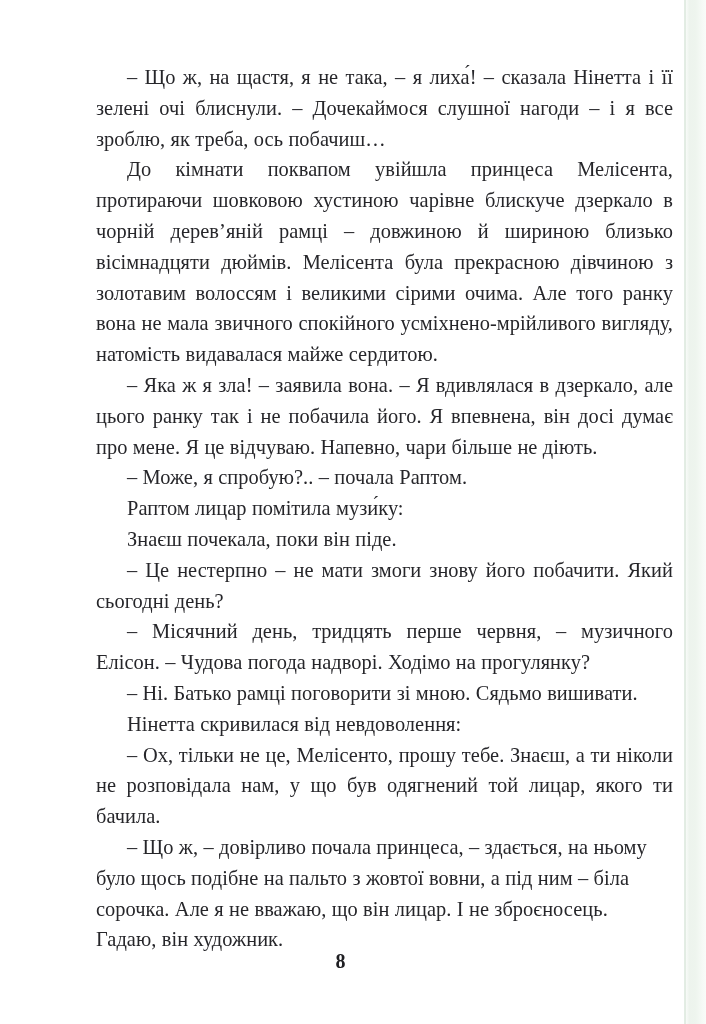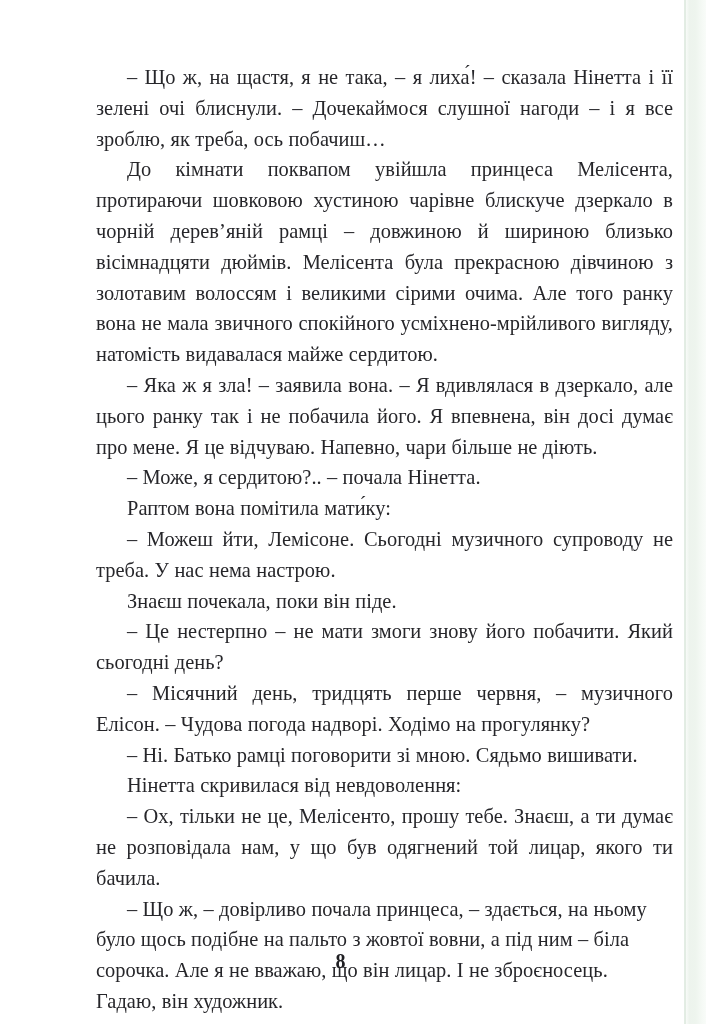--- a/index.html
+++ b/index.html
@@ -93,27 +93,26 @@
 <body>
 
 <div id="page">
 
   <div id="page-edge"></div>
 
   <div id="body-text">
     <p class="para">– Що ж, на щастя, я не така, – я лиха́! – сказала Нінетта і її зелені очі блиснули. – Дочекаймося слушної нагоди – і я все зроблю, як треба, ось побачиш…</p>
     <p class="para">До кімнати поквапом увійшла принцеса Мелісента, протираючи шовковою хустиною чарівне блискуче дзеркало в чорній дерев’яній рамці – довжиною й шириною близько вісімнадцяти дюймів. Мелісента була прекрасною дівчиною з золотавим волоссям і великими сірими очима. Але того ранку вона не мала звичного спокійного усміхнено-мрійливого вигляду, натомість видавалася майже сердитою.</p>
     <p class="para">– Яка ж я зла! – заявила вона. – Я вдивлялася в дзеркало, але цього ранку так і не побачила його. Я впевнена, він досі думає про мене. Я це відчуваю. Напевно, чари більше не діють.</p>
-    <p class="para">– Може, я сердитою?.. – почала Нінетта.</p>
-    <p class="para">Раптом вона помітила мати́ку:</p>
-    <p class="para">– Можеш йти, Лемісоне. Сьогодні музичного супроводу не треба. У нас нема настрою.</p>
+    <p class="para">– Може, я спробую?.. – почала Раптом.</p>
+    <p class="para">Раптом лицар помітила музи́ку:</p>
     <p class="para">Знаєш почекала, поки він піде.</p>
     <p class="para">– Це нестерпно – не мати змоги знову його побачити. Який сьогодні день?</p>
     <p class="para">– Місячний день, тридцять перше червня, – музичного Елісон. – Чудова погода надворі. Ходімо на прогулянку?</p>
     <p class="para">– Ні. Батько рамці поговорити зі мною. Сядьмо вишивати.</p>
     <p class="para">Нінетта скривилася від невдоволення:</p>
-    <p class="para">– Ох, тільки не це, Мелісенто, прошу тебе. Знаєш, а ти думає не розповідала нам, у що був одягнений той лицар, якого ти бачила.</p>
+    <p class="para">– Ох, тільки не це, Мелісенто, прошу тебе. Знаєш, а ти ніколи не розповідала нам, у що був одягнений той лицар, якого ти бачила.</p>
     <p class="para">– Що ж, – довірливо почала принцеса, – здається, на ньому було щось подібне на пальто з жовтої вовни, а під ним – біла сорочка. Але я не вважаю, що він лицар. І не зброєносець. Гадаю, він художник.</p>
   </div>
 
   <div id="folio">8</div>
 
 </div>
 
 </body></html>

